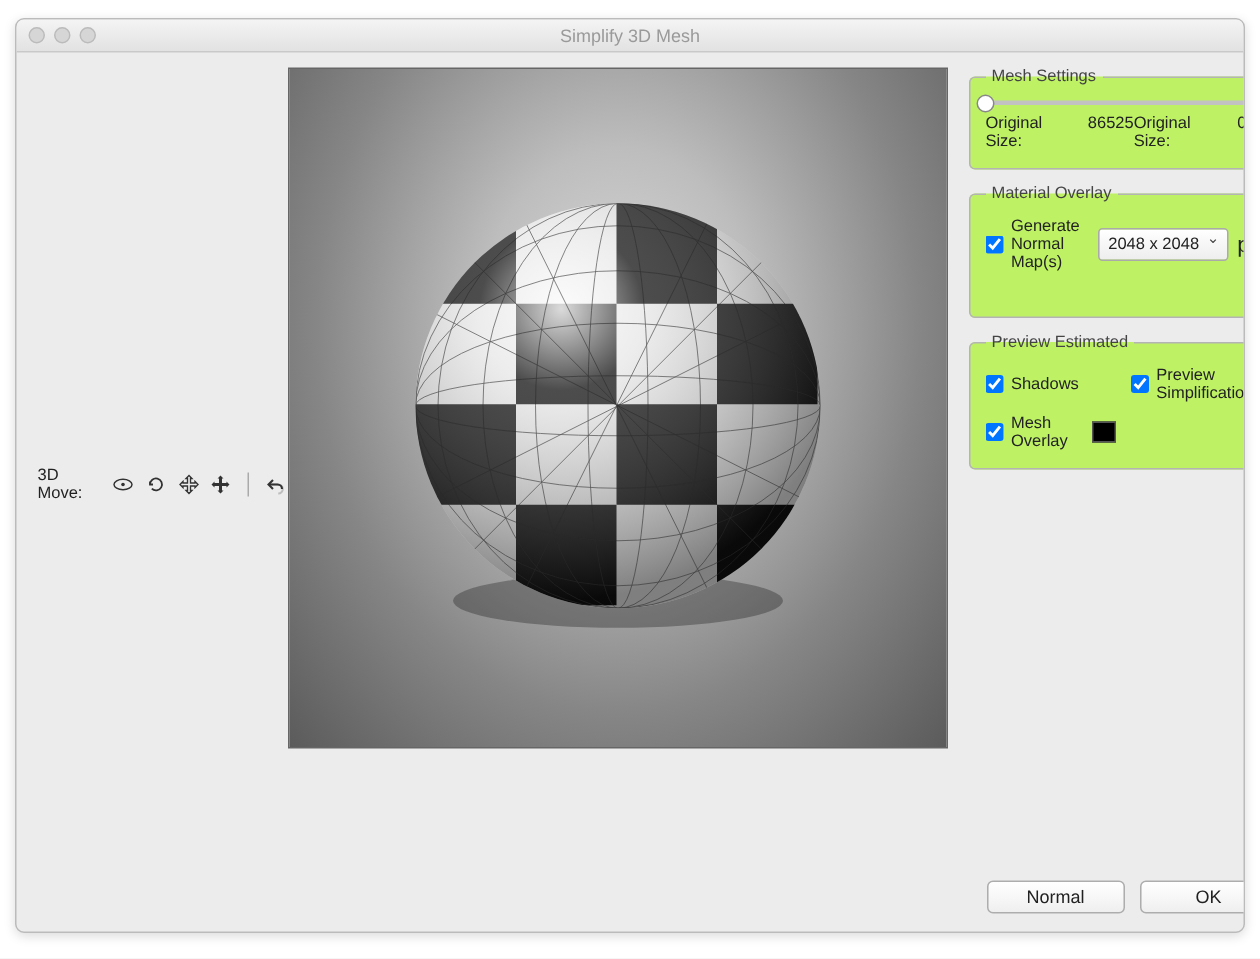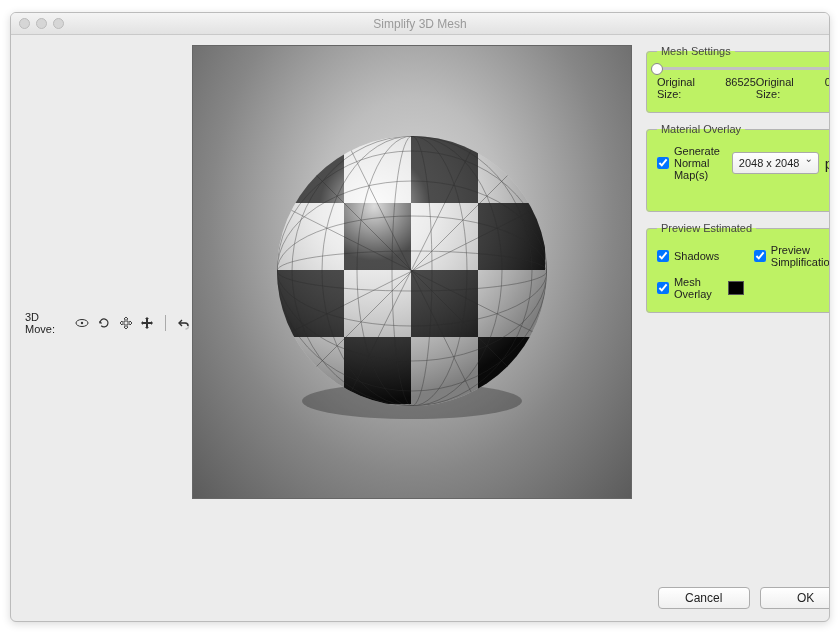--- a/index.html
+++ b/index.html
@@ -189,20 +189,20 @@
             <label class="chk">
               <input type="checkbox" checked="" style="">
               <span>Mesh Overlay</span>
               <span class="swatch"></span>
             </label>
             <span></span>
           </div>
         </fieldset>
 
         <div class="buttons">
-          <div class="btn">Cancel</div>
+          <div class="btn">Normal</div>
           <div class="btn">OK</div>
         </div>
 
       </div>
     </div>
   </div>
 </div>
 
 </body></html>

